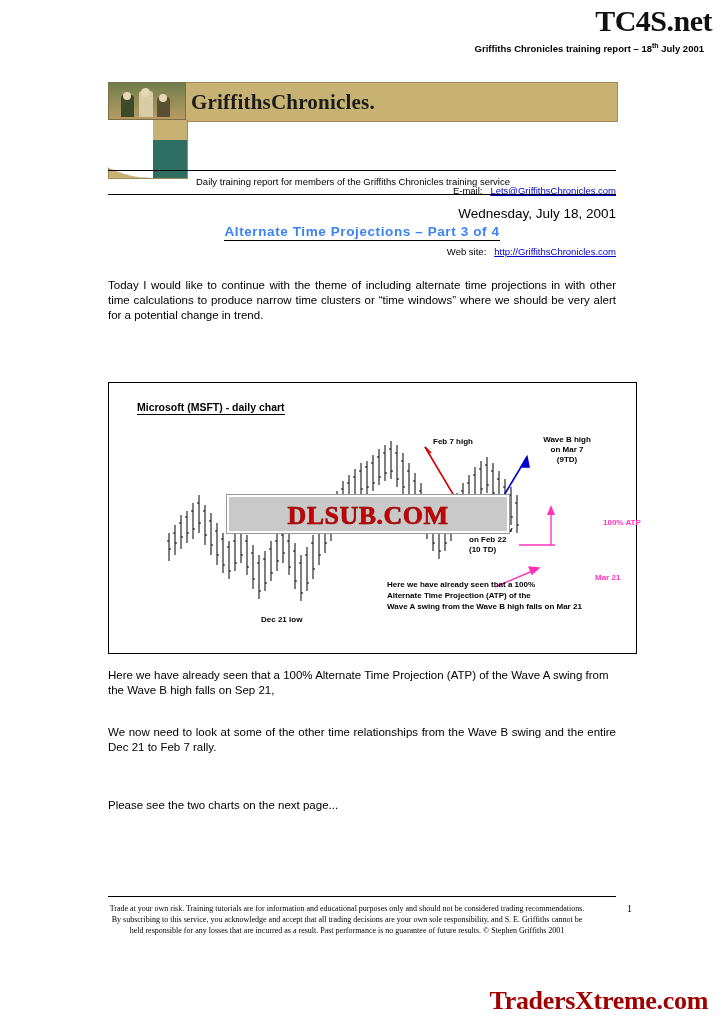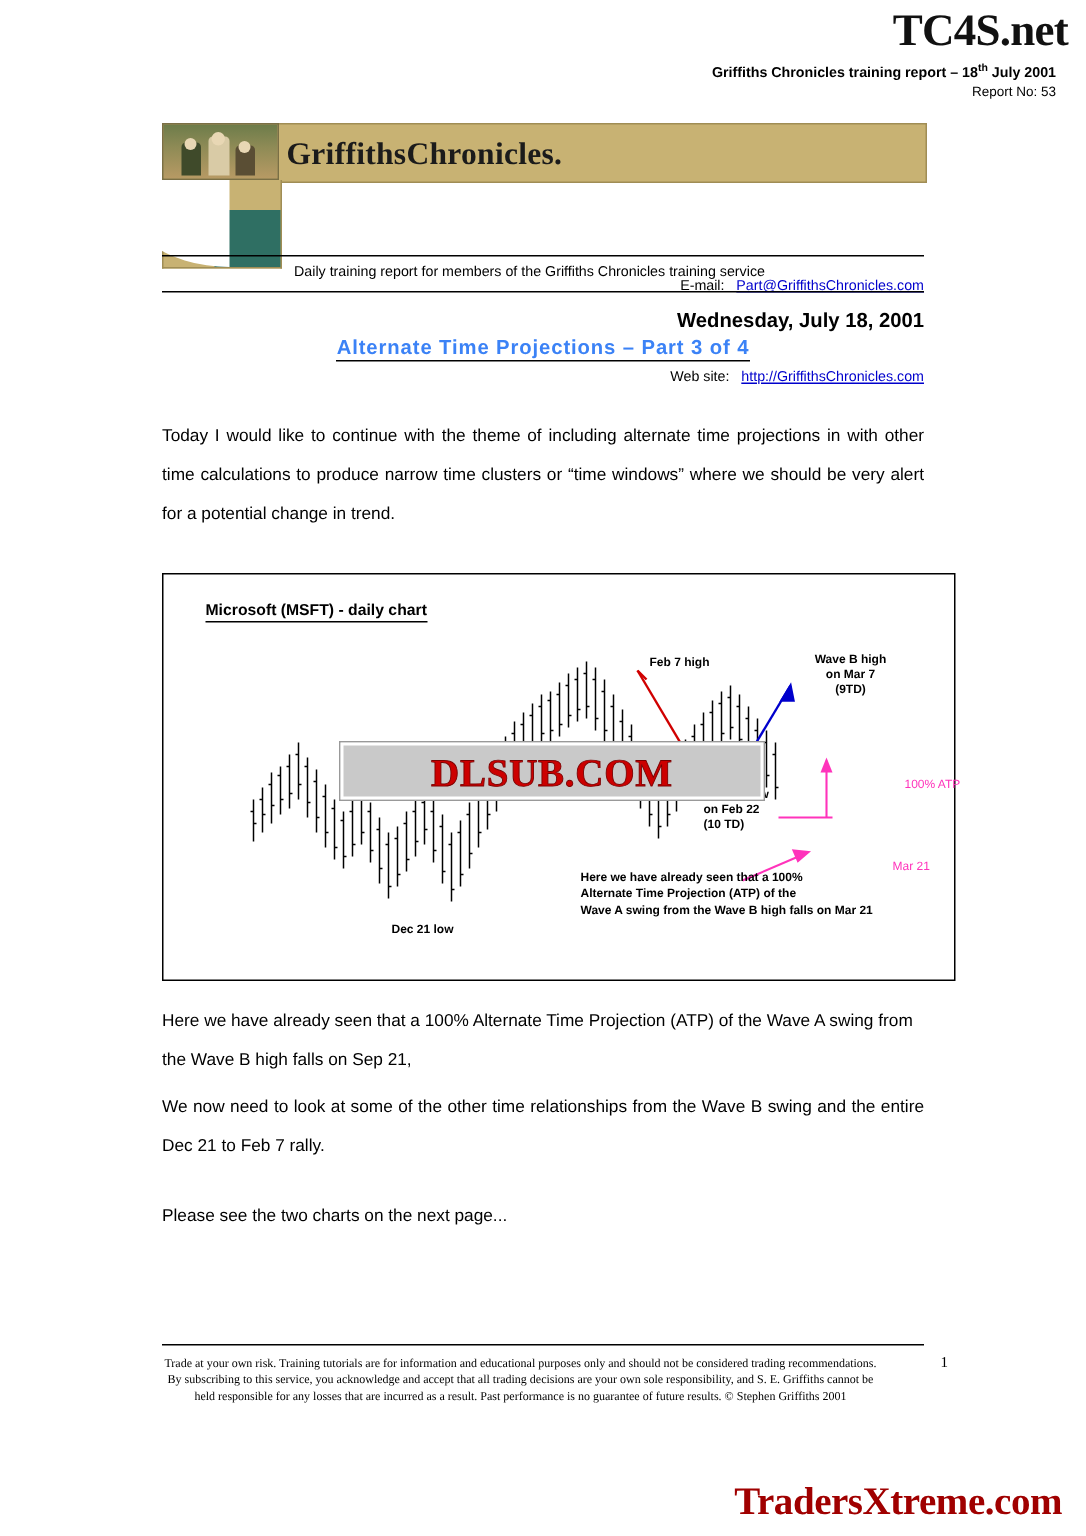--- a/index.html
+++ b/index.html
@@ -114,37 +114,37 @@
     border-top:1px solid #000;
   }
   .hrule2{
     position:absolute;left:108px;right:108px;top:194px;
     border-top:1px solid #000;
   }
 
   .datestamp{
     position:absolute;right:108px;top:206px;
     font-family:"Liberation Sans", sans-serif;
-    font-size:13.5px;font-weight:bold;color:#000;
+    font-size:13.5px;font-weight:normal;color:#000;
   }
 
   .doc-title{
     position:absolute;left:0;right:0;top:224px;
     text-align:center;
     font-family:"Liberation Sans", sans-serif;
     font-size:13.5px;font-weight:bold;color:#3b82f6;
     letter-spacing:0.6px;
   }
   .doc-title span{border-bottom:1px solid #000;padding-bottom:1px;}
 
   .para{
     position:absolute;left:108px;width:508px;
     font-family:"Liberation Sans", sans-serif;
     font-size:11.5px;color:#000;
-    line-height:26px;
+    line-height:15px;
     text-align:justify;
   }
   #p1{top:278px;}
   #p2{top:349px;text-align:left;}
   #p3{top:668px;text-align:left;}
   #p4{top:725px;}
   #p5{top:798px;text-align:left;}
 
   
   .chartbox{
@@ -158,21 +158,21 @@
     border-bottom:1px solid #000;padding-bottom:1px;
   }
   .cv{position:absolute;left:0;top:0;width:508px;height:270px;}
 
   .lab{
     position:absolute;
     font-family:"Liberation Sans", sans-serif;
     font-size:8px;color:#000;line-height:10px;
   }
   .lab.c{text-align:center;}
-  .lab.pink{color:#ff33bb;font-weight:normal;}
+  .lab.pink{color:#ff33bb;font-weight:bold;}
   .lab.b{font-weight:bold;}
 
   
   .dlsub{
     position:absolute;left:118px;top:112px;
     width:278px;height:34px;
     background:#c9c9c9;
     border:2px solid #ffffff;
     box-shadow:0 0 0 1px #999;
     display:flex;align-items:flex-end;justify-content:center;
@@ -205,21 +205,20 @@
 </head>
 <body>
 
 <div class="page">
 
   <div class="wm-top">TC4S.net</div>
 
   <div class="hdr">
     <span>Griffiths Chronicles training report – 18</span><span class="sup">th</span><span> July 2001</span>
   </div>
-  <div class="hdr2">Report No: 53</div>
 
   <div class="mast">
     <div class="mast-title">GriffithsChronicles.</div>
   </div>
   <div class="mast-photo">
     <div class="f1"></div>
     <div class="f2"></div>
     <div class="f3"></div>
     <div class="h1"></div>
     <div class="h2"></div>
@@ -227,21 +226,21 @@
   </div>
   <div class="mast-tail">
     <div class="teal"></div>
     <div class="curve"></div>
   </div>
 
   <div class="contact">
     <div class="row">
       <span class="lbl">E-mail:</span>
       &nbsp;
-      <a href="#">Part@GriffithsChronicles.com</a>
+      <a href="#">Lets@GriffithsChronicles.com</a>
     </div>
     <div class="row">
       <span class="lbl">Web site:</span>
       &nbsp;
       <a href="#">http://GriffithsChronicles.com</a>
     </div>
   </div>
 
   <div class="hrule"></div>
   <div class="tagline">Daily training report for members of the Griffiths Chronicles training service</div>

